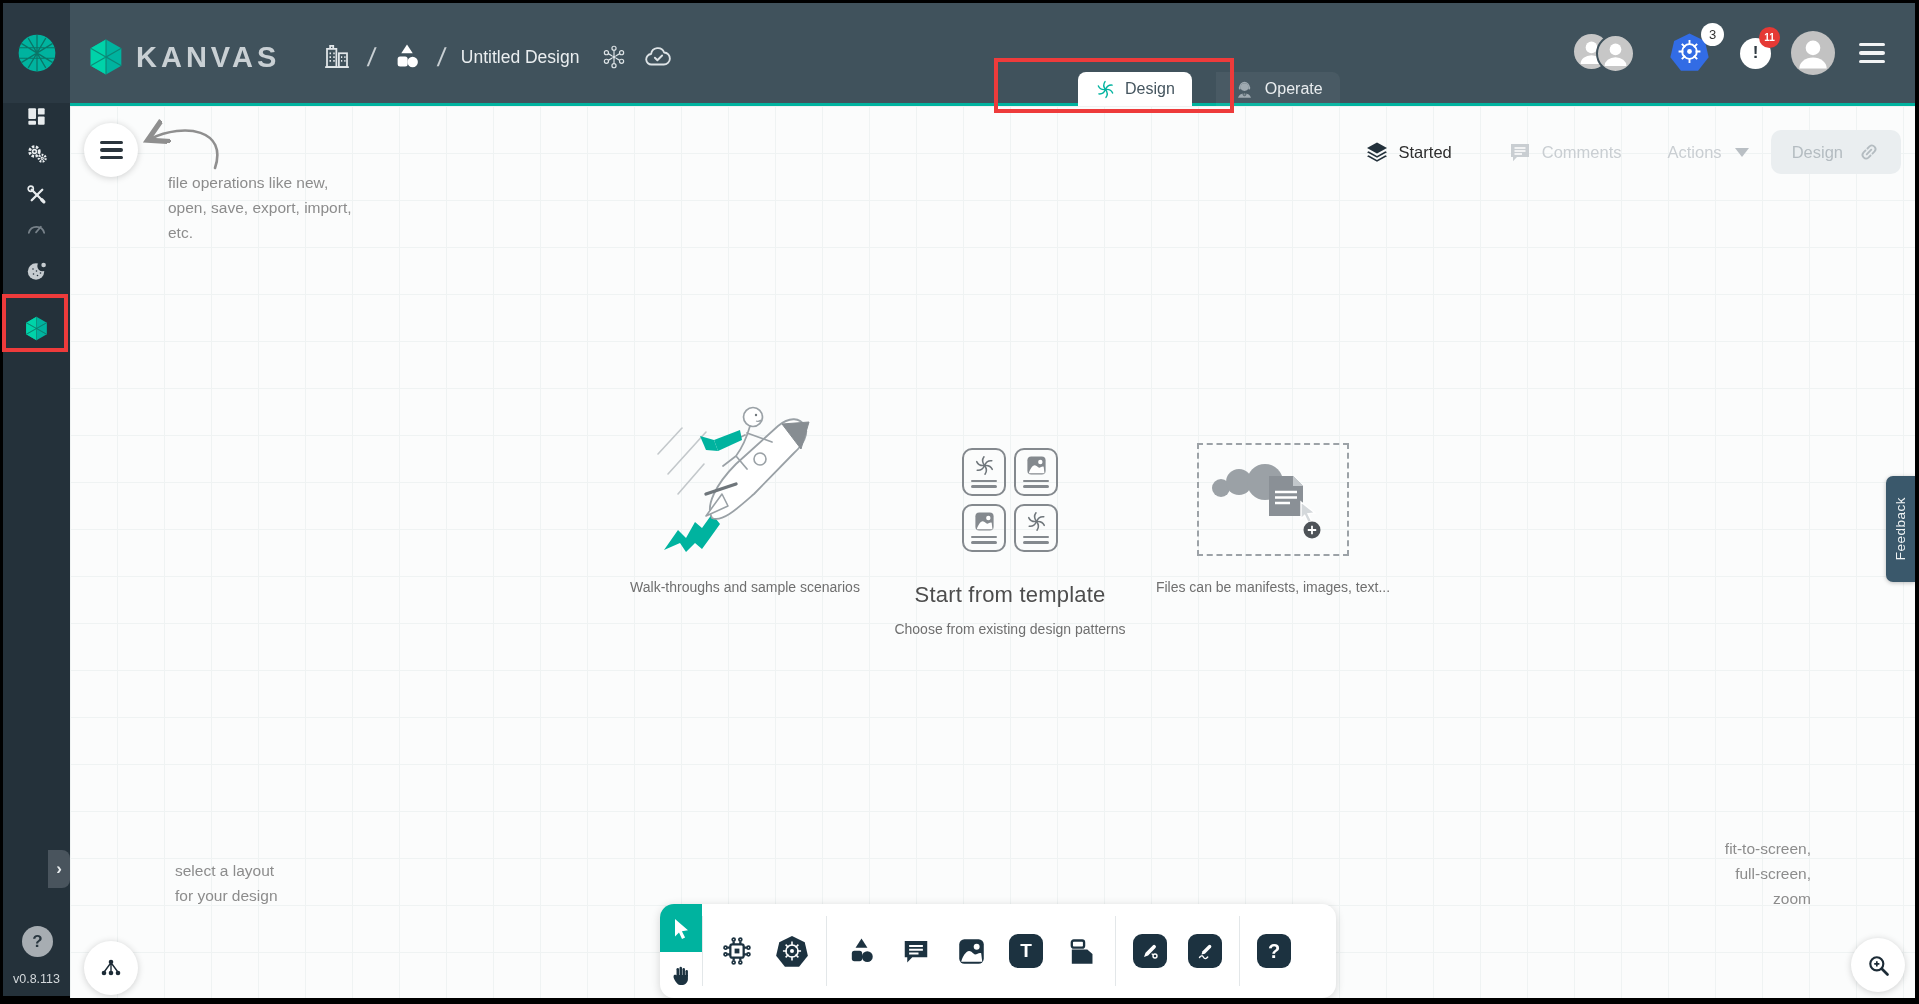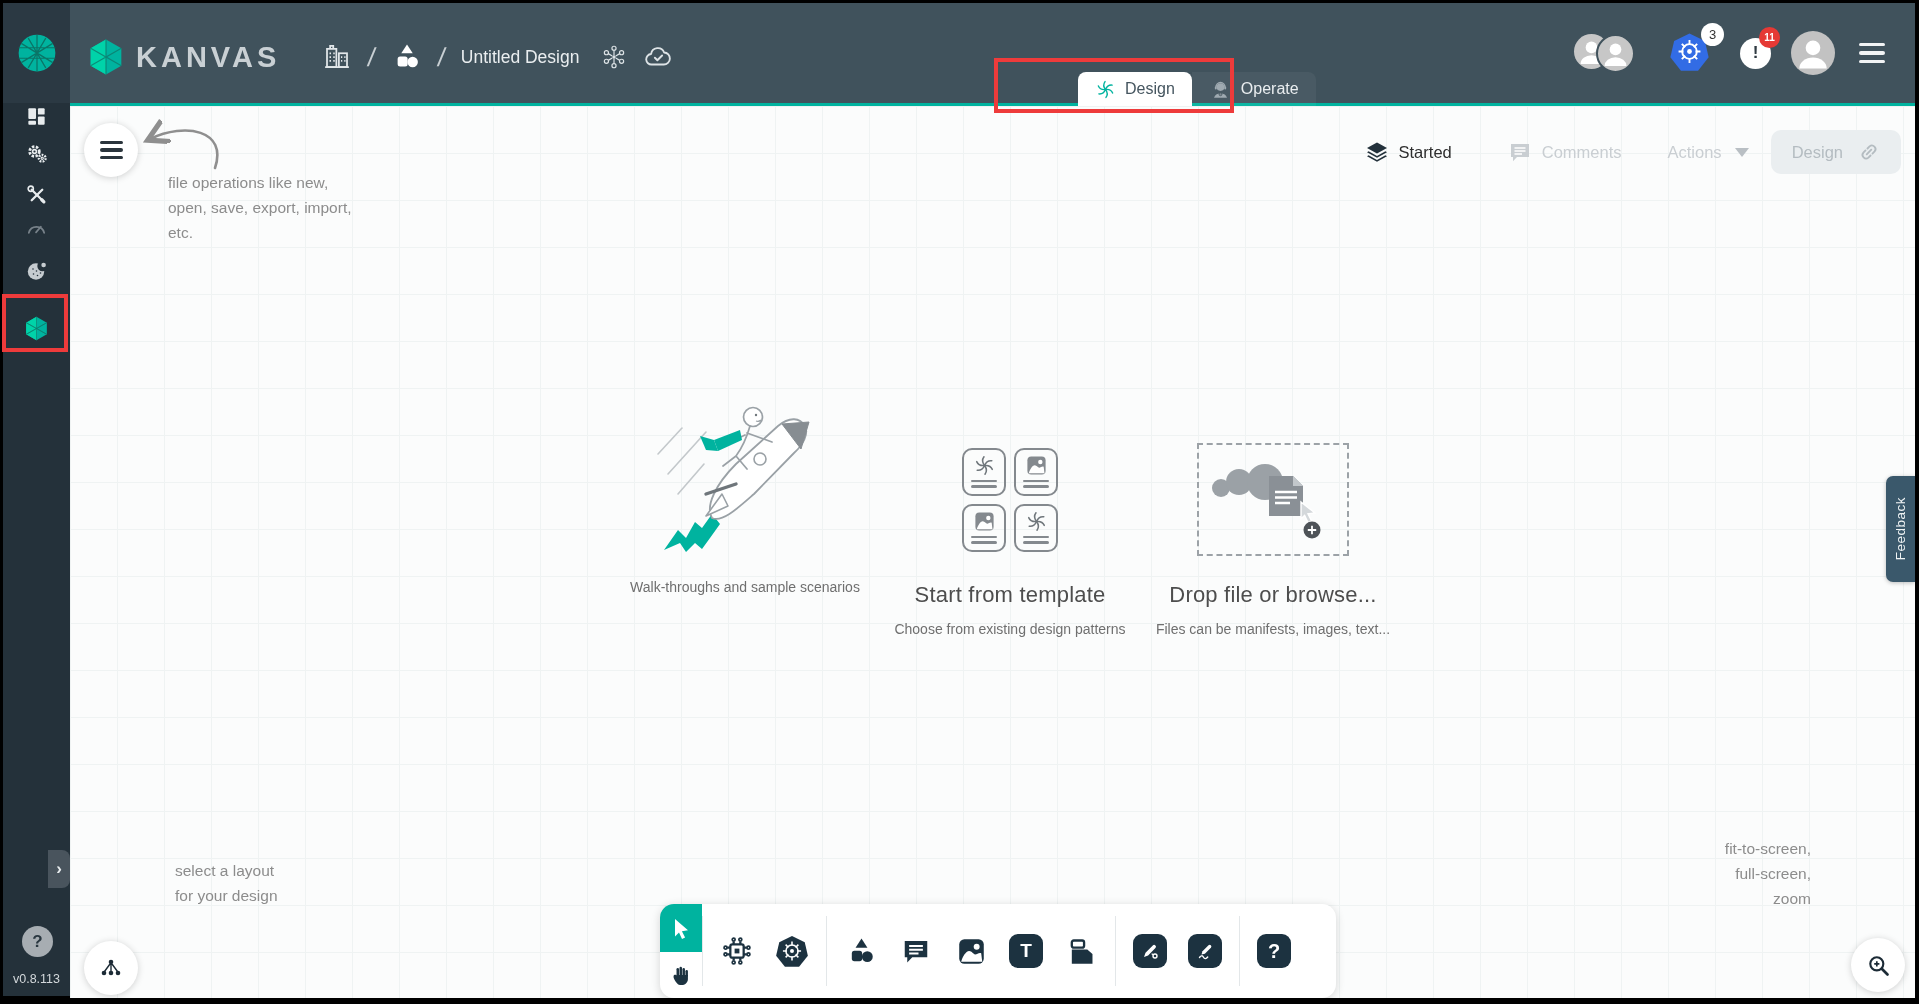--- a/index.html
+++ b/index.html
@@ -34,21 +34,21 @@
   .brand { display:flex; align-items:center; gap:10px; cursor:pointer; }
   .brand-word { font-size:29px; font-weight:bold; letter-spacing:4px; color:#C9D0D4; }
   .crumbs { display:flex; align-items:center; margin-left:42px; gap:16px; color:#DDE3E6; }
   .crumb-sep { font-size:26px; font-weight:300; color:#C9D0D4; transform:skewX(-8deg); }
   .doc-title { font-size:17.5px; color:#EAEEF0; }
   .crumb-ic { display:flex; align-items:center; cursor:pointer; }
   
   .tabbar { position:absolute; left:1008px; top:69px; height:34px; display:flex; z-index:11; }
   .tab { display:flex; align-items:center; gap:9px; padding:16px 17px; font-size:16px; cursor:pointer; }
   .tab-design { background:#FFFFFF; border-radius:8px 8px 0 0; color:#45555F; }
-  .tab-operate { background:rgba(255,255,255,0.05); border-radius:0 8px 0 0; color:#E9EDEF; }
+  .tab-operate { background:rgba(255,255,255,0.05); border-radius:0 8px 0 0; color:#E9EDEF;margin-left:24px; }
   
   .header-right { position:absolute; right:26px; top:0; height:100px; display:flex; align-items:center; gap:20px; }
   .avatar { border-radius:50%; background:#C7C7C7; position:relative; overflow:hidden; cursor:pointer; }
   .avatar svg { position:absolute; inset:0; }
   .av-s { width:35px; height:35px; }
   .av-pair { display:flex; }
   .av-pair .avatar + .avatar { margin-left:-13px; border:2px solid #40525C; width:39px; height:39px; }
   .av-main { width:44px; height:44px; background:#C2C2C2; }
   .badge-wrap { position:relative; cursor:pointer; }
   .k8s-badge {
@@ -585,21 +585,20 @@
               <g stroke="#fff" stroke-width="2.4">
                   <path d="M6 22h22M6 27.5h22M6 33h15"></path>
                 </g>
             </g>
             <path d="M90 52l14 11-7 .9 3.6 7-3.6 1.7-3.4-7.2-3.6 3.4z" fill="#D4D8DB" stroke="#fff" stroke-width="1.4"></path>
             <circle cx="101" cy="80" r="8.5" fill="#4E5358"></circle>
             <path d="M101 75.8v8.4M96.8 80h8.4" stroke="#fff" stroke-width="1.8"></path>
           </svg>
         </div>
       </div>
-      <div class="card-title">Drop file or browse...</div>
       <div class="card-sub">Files can be manifests, images, text...</div>
     </div>
 
     <div class="feedback">
       <span>Feedback</span>
     </div>
 
     <div class="toolbar">
       <div class="tb-selectcol">
         <div class="tb-cursor">

